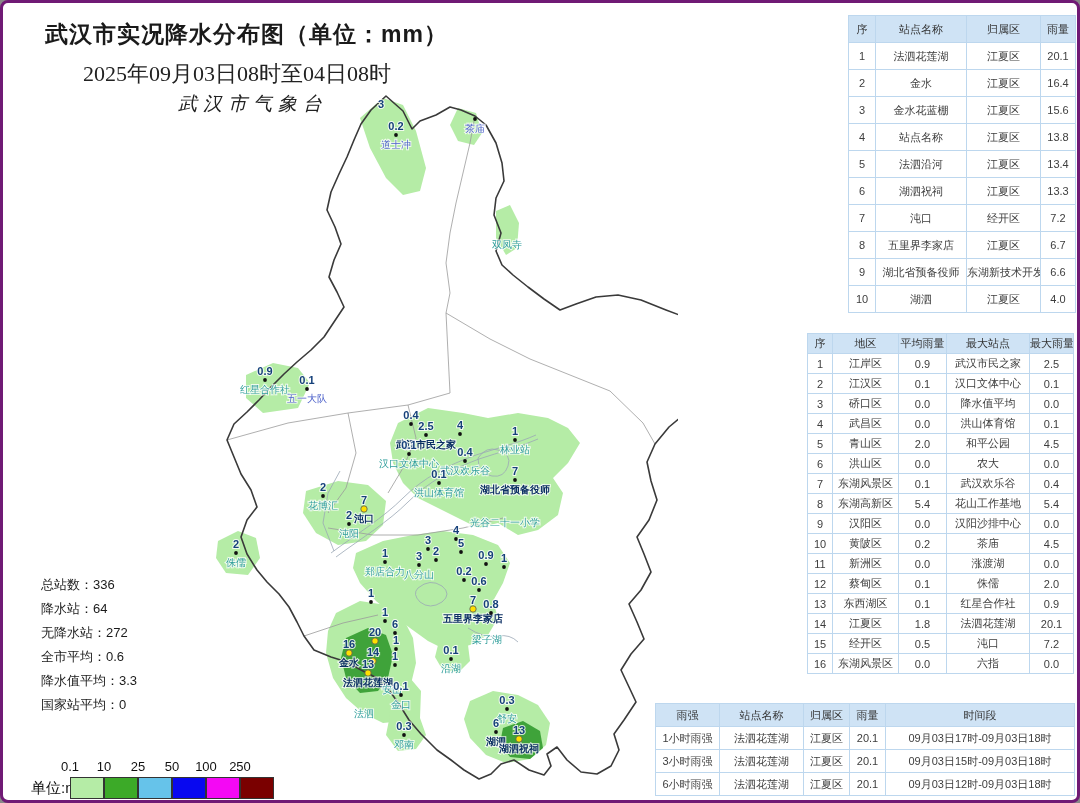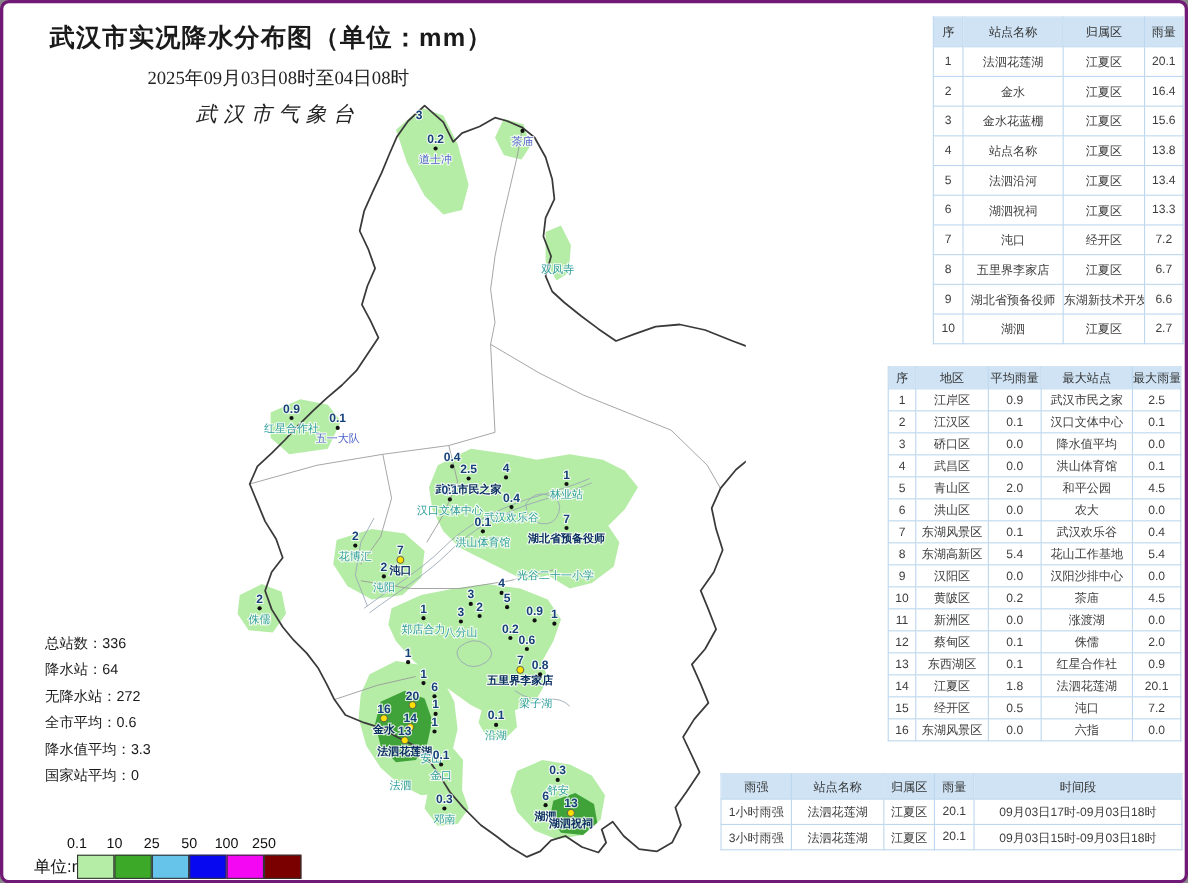--- a/index.html
+++ b/index.html
@@ -3,22 +3,22 @@
 <meta charset="utf-8">
 <style>
   * { margin:0; padding:0; box-sizing:border-box; }
   body { background:#888; font-family:"Liberation Sans", sans-serif; }
   #frame {
     position:relative; width:1080px; height:803px; background:#fff;
     border:3px solid #701a75; border-radius:8px; overflow:hidden;
   }
   
   #map-title { position:absolute; left:42px; top:16px; font-size:23px; font-weight:bold; color:#1a1a1a; letter-spacing:1px; }
-  #map-subtitle { position:absolute; left:60px; top:56px; width:380px; text-align:center;
-    font-family:"Liberation Serif", serif; font-size:17px; color:#222; }
+  #map-subtitle { position:absolute; left:44px; top:56px; width:380px; text-align:center;
+    font-family:"Liberation Serif", serif; font-size:22px; color:#222; }
   #map-agency { position:absolute; left:60px; top:88px; width:380px; text-align:center;
     font-family:"Liberation Serif", serif; font-style:italic; font-size:19px; color:#222; letter-spacing:6px; }
   
   #stats { position:absolute; left:38px; top:570px; }
   #stats .stat-line { font-size:13px; color:#1a1a1a; height:24px; line-height:24px; }
   
   #legend { position:absolute; left:25px; top:756px; width:300px; height:44px; }
   #legend .unit { position:absolute; left:3px; top:20px; font-size:15px; color:#111; }
   #legend .thr { position:absolute; top:0; width:34px; text-align:center; font-size:13px; color:#111; }
   #legend .sw { position:absolute; top:18px; width:34px; height:22px; border:1px solid #333; }
@@ -423,21 +423,21 @@
         <tr>
           <td>9</td>
           <td>湖北省预备役师</td>
           <td>东湖新技术开发区</td>
           <td>6.6</td>
         </tr>
         <tr>
           <td>10</td>
           <td>湖泗</td>
           <td>江夏区</td>
-          <td>2.7</td>
+          <td>4.0</td>
         </tr>
       </tbody>
     </table>
   <table id="tbl-district">
       <tbody>
         <tr>
           <th>序</th>
           <th>地区</th>
           <th>平均雨量</th>
           <th>最大站点</th>
@@ -573,16 +573,23 @@
           <td>20.1</td>
           <td>09月03日17时-09月03日18时</td>
         </tr>
         <tr>
           <td>3小时雨强</td>
           <td>法泗花莲湖</td>
           <td>江夏区</td>
           <td>20.1</td>
           <td>09月03日15时-09月03日18时</td>
         </tr>
+        <tr>
+          <td>6小时雨强</td>
+          <td>法泗花莲湖</td>
+          <td>江夏区</td>
+          <td>20.1</td>
+          <td>09月03日12时-09月03日18时</td>
+        </tr>
       </tbody>
     </table>
 
 </div>
 
 </body></html>

